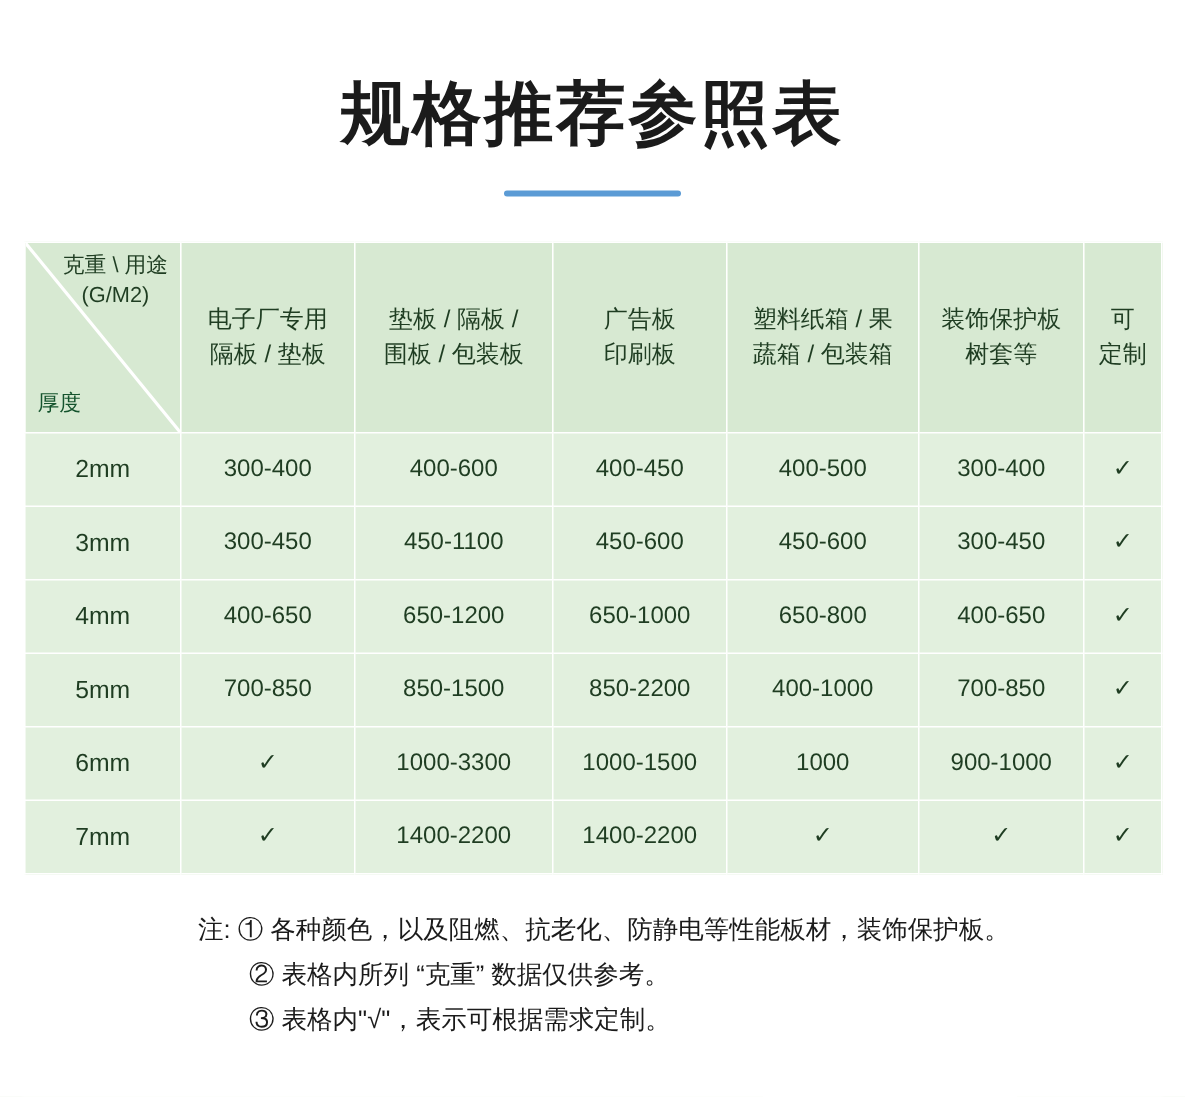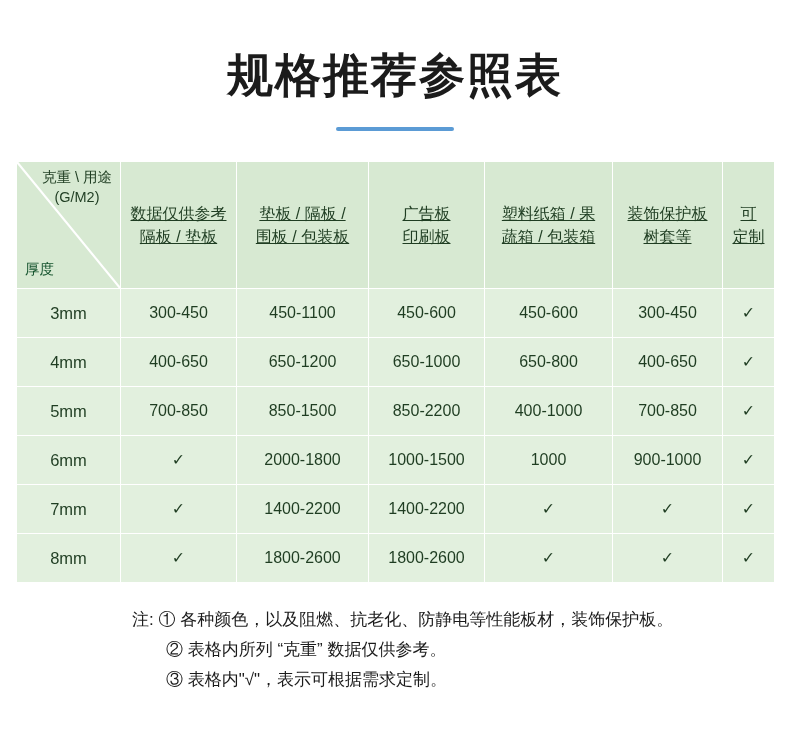--- a/index.html
+++ b/index.html
@@ -57,21 +57,20 @@
     font-size: 16px;
     font-family: "Liberation Sans", sans-serif;
   }
   thead td {
     background: #d7e9d2;
     font-size: 15.5px;
     font-weight: normal;
     line-height: 1.45;
     padding: 8px 4px;
     height: 110px;
-    text-decoration: underline;
   }
   tbody td {
     background: #e2f0de;
     height: 40px;
     font-size: 16.5px;
     padding: 4px 2px;
   }
   tbody tr td:first-child {
     font-size: 16.5px;
   }
@@ -146,29 +145,38 @@
           <td class="corner-cell">
             <svg class="diag" viewBox="0 0 104 110" preserveAspectRatio="none">
               <line x1="0" y1="0" x2="104" y2="110" stroke="#ffffff" stroke-width="2"></line>
             </svg>
             <div class="lbl-top">
               <div>克重 \ 用途</div>
               <div style="text-align:center;">(G/M2)</div>
             </div>
             <div class="lbl-bottom">厚度</div>
           </td>
-          <td><span>数据仅供参考</span><br><span>隔板 / 垫板</span></td>
+          <td><span>电子厂专用</span><br><span>隔板 / 垫板</span></td>
           <td><span>垫板 / 隔板 /</span><br><span>围板 / 包装板</span></td>
           <td><span>广告板</span><br><span>印刷板</span></td>
           <td><span>塑料纸箱 / 果</span><br><span>蔬箱 / 包装箱</span></td>
           <td><span>装饰保护板</span><br><span>树套等</span></td>
           <td><span>可</span><br><span>定制</span></td>
         </tr>
       </thead>
       <tbody>
+        <tr>
+          <td>2mm</td>
+          <td>300-400</td>
+          <td>400-600</td>
+          <td>400-450</td>
+          <td>400-500</td>
+          <td>300-400</td>
+          <td class="check">✓</td>
+        </tr>
         <tr>
           <td>3mm</td>
           <td>300-450</td>
           <td>450-1100</td>
           <td>450-600</td>
           <td>450-600</td>
           <td>300-450</td>
           <td class="check">✓</td>
         </tr>
         <tr>
@@ -185,40 +193,31 @@
           <td>700-850</td>
           <td>850-1500</td>
           <td>850-2200</td>
           <td>400-1000</td>
           <td>700-850</td>
           <td class="check">✓</td>
         </tr>
         <tr>
           <td>6mm</td>
           <td class="check">✓</td>
-          <td>2000-1800</td>
+          <td>1000-3300</td>
           <td>1000-1500</td>
           <td>1000</td>
           <td>900-1000</td>
           <td class="check">✓</td>
         </tr>
         <tr>
           <td>7mm</td>
           <td class="check">✓</td>
           <td>1400-2200</td>
           <td>1400-2200</td>
-          <td class="check">✓</td>
-          <td class="check">✓</td>
-          <td class="check">✓</td>
-        </tr>
-        <tr>
-          <td>8mm</td>
-          <td class="check">✓</td>
-          <td>1800-2600</td>
-          <td>1800-2600</td>
           <td class="check">✓</td>
           <td class="check">✓</td>
           <td class="check">✓</td>
         </tr>
       </tbody>
     </table>
   </div>
 
   <div class="notes">
     <div class="note-line">注: ① 各种颜色，以及阻燃、抗老化、防静电等性能板材，装饰保护板。</div>

